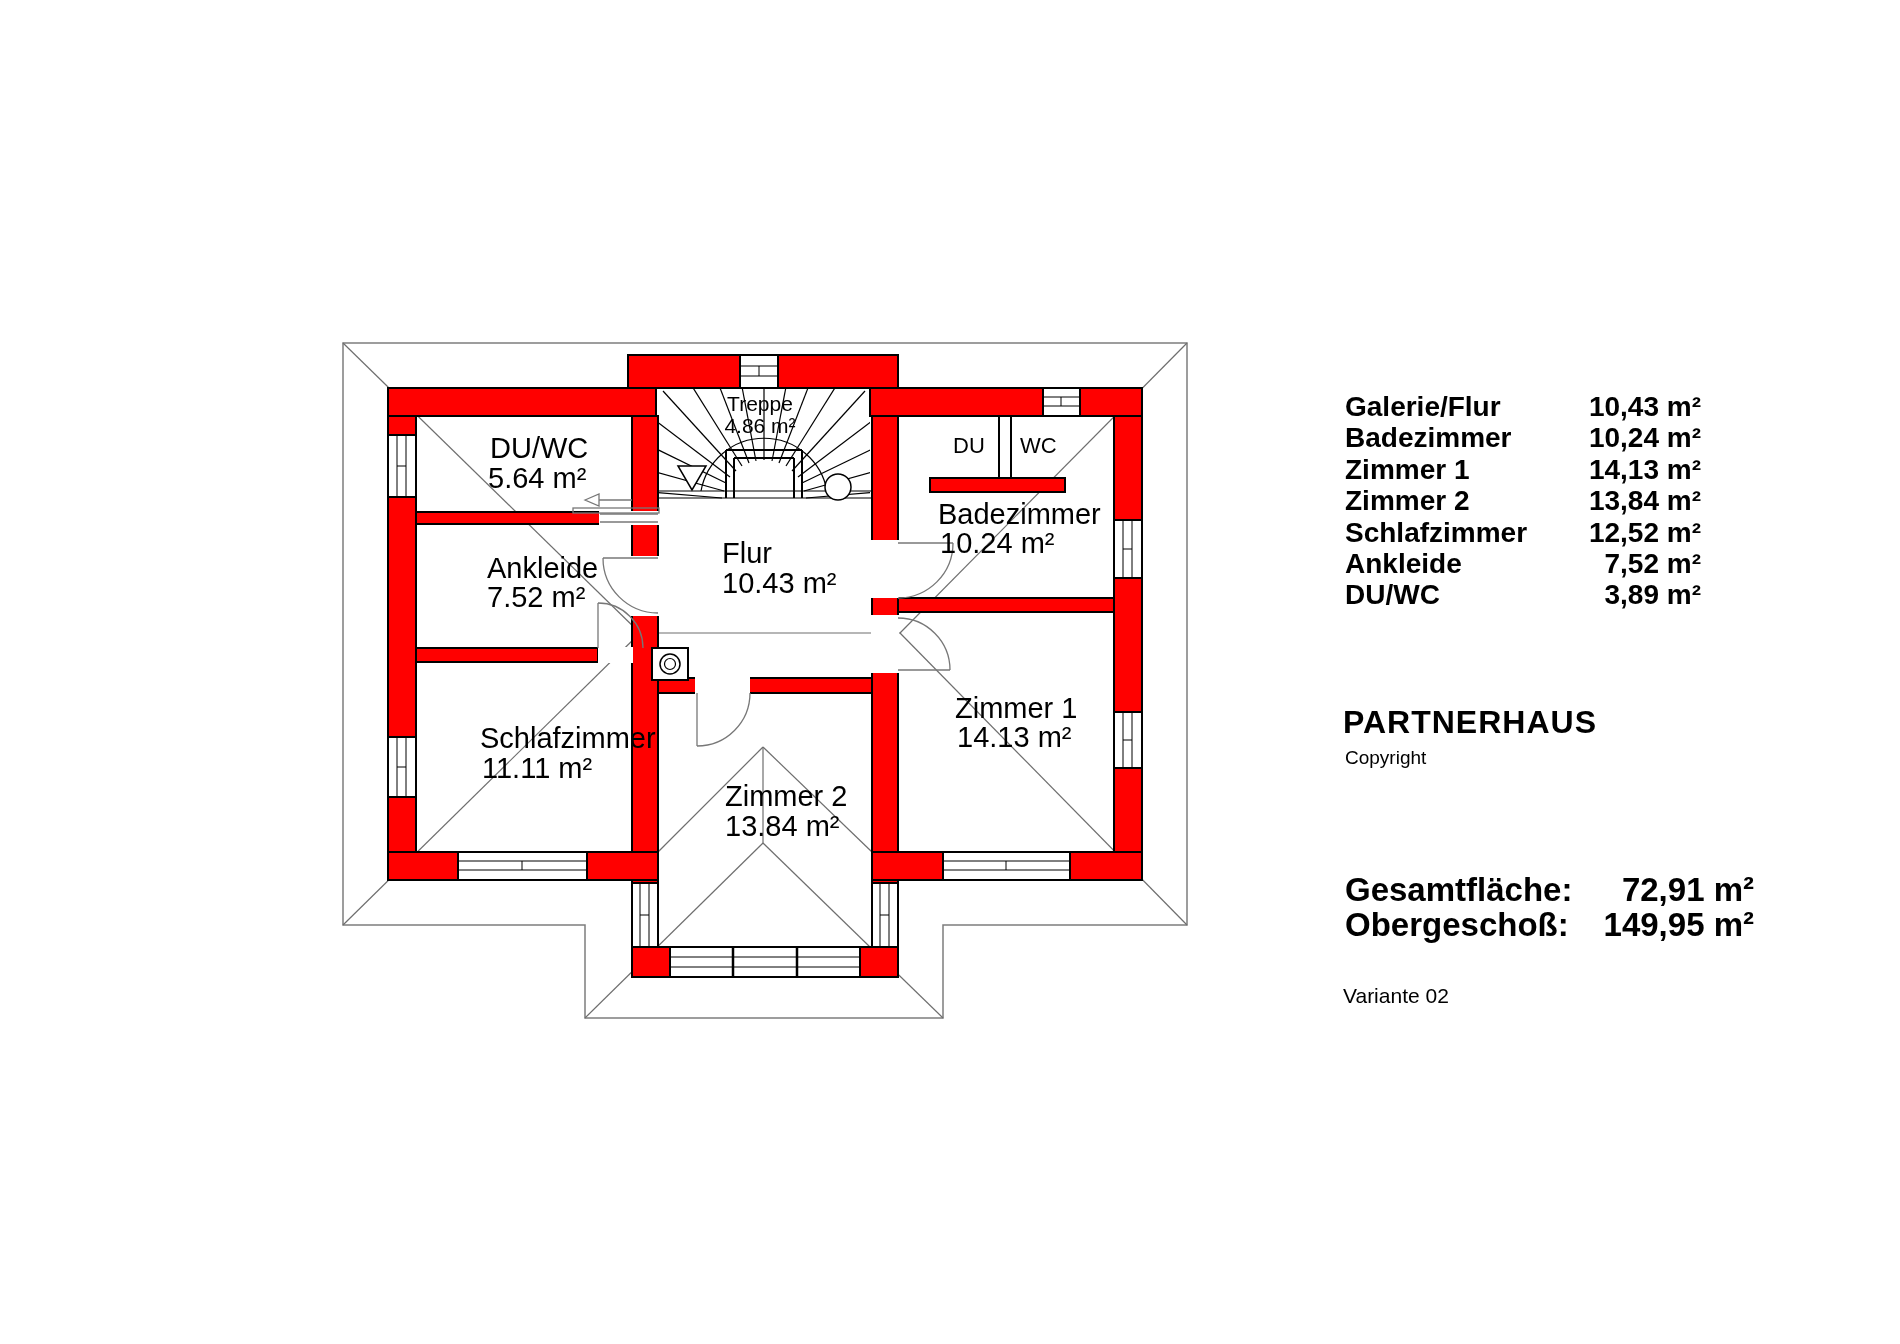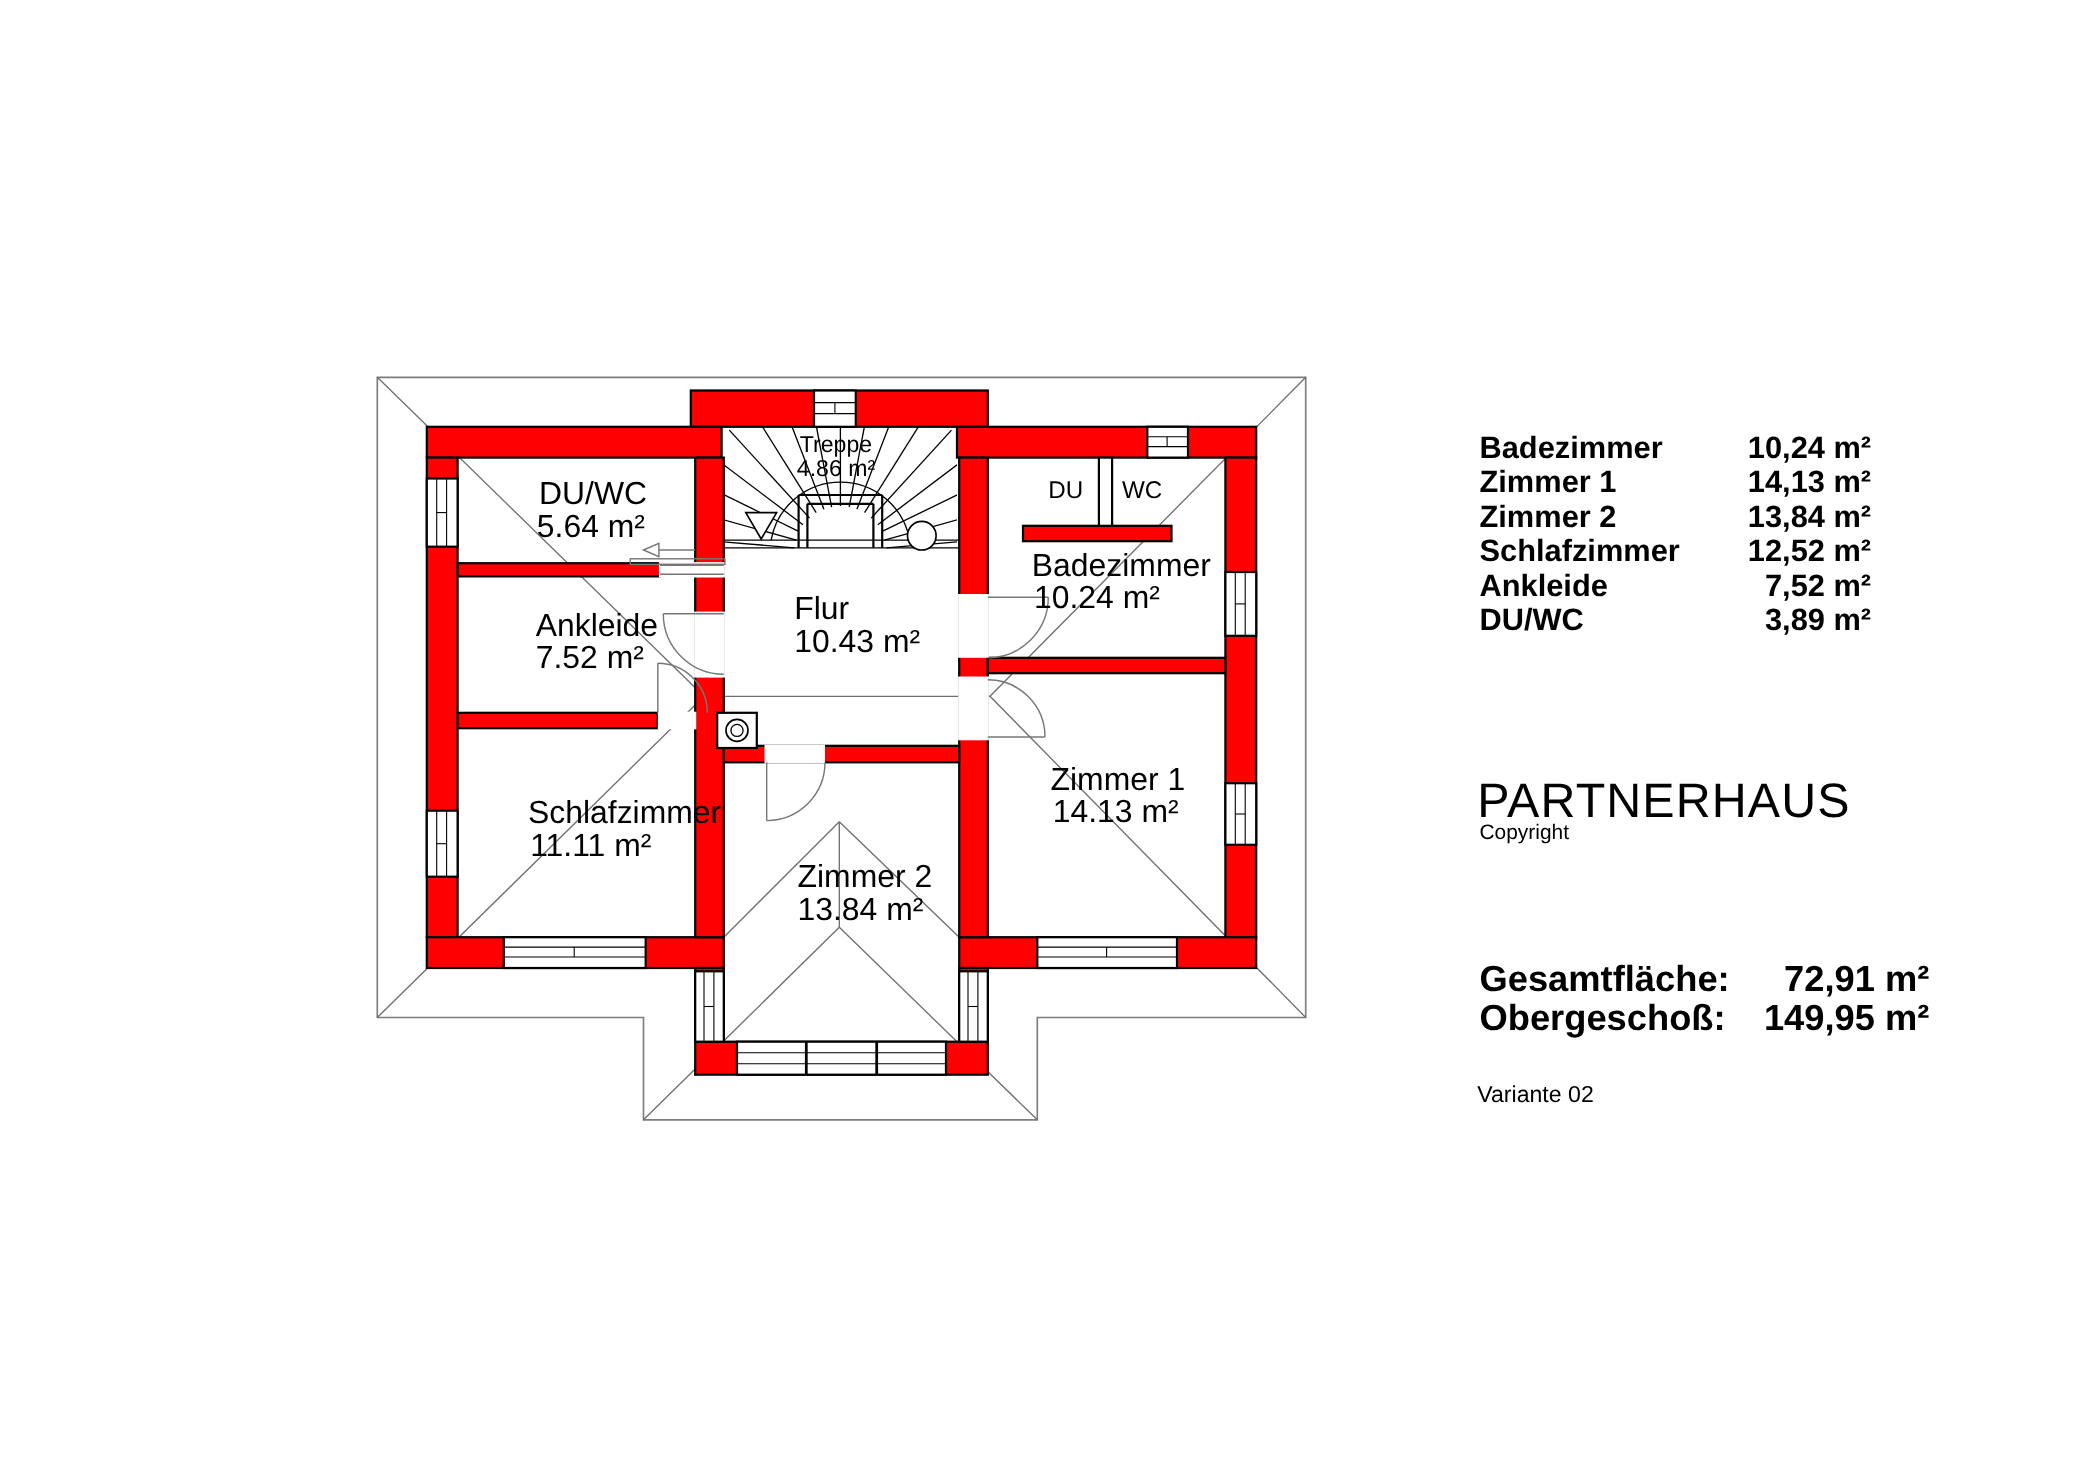--- a/index.html
+++ b/index.html
@@ -4,21 +4,21 @@
 <style>
   html,body{margin:0;padding:0;background:#fff;}
   body{width:1900px;height:1344px;position:relative;overflow:hidden;
        font-family:"Liberation Sans",sans-serif;color:#000;}
   #plan-svg{position:absolute;left:0;top:0;}
   .abs{position:absolute;}
   
   .legend{left:1345px;top:391px;width:356px;}
   .legend-row{display:flex;justify-content:space-between;height:31.4px;
               line-height:31.4px;font-size:28px;font-weight:bold;}
-  .brand-title{left:1343px;top:704px;font-size:44px;font-weight:normal;letter-spacing:1px;}
+  .brand-title{left:1343px;top:704px;font-size:32px;font-weight:bold;letter-spacing:1px;}
   .brand-sub{left:1345px;top:747px;font-size:19px;}
   .totals{left:1345px;top:872px;width:409px;}
   .totals-row{display:flex;justify-content:space-between;height:35px;
               line-height:35px;font-size:33px;font-weight:bold;}
   .variant{left:1343px;top:984px;font-size:21px;}
   
   text{font-family:"Liberation Sans",sans-serif;fill:#000;}
   .room-label{font-size:29px;}
   .small-label{font-size:22px;}
   .stair-label{font-size:21px;text-anchor:middle;}
@@ -243,20 +243,24 @@
     <text class="room-label" x="725" y="806">Zimmer 2</text>
     <text class="room-label" x="725" y="836">13.84 m²</text>
 
     <text class="small-label" x="953" y="453">DU</text>
     <text class="small-label" x="1020" y="453">WC</text>
   </g>
 </svg>
 
 <div class="abs legend">
   <div class="legend-row">
+    <span>Galerie/Flur</span>
+    <span>10,43 m²</span>
+  </div>
+  <div class="legend-row">
     <span>Badezimmer</span>
     <span>10,24 m²</span>
   </div>
   <div class="legend-row">
     <span>Zimmer 1</span>
     <span>14,13 m²</span>
   </div>
   <div class="legend-row">
     <span>Zimmer 2</span>
     <span>13,84 m²</span>

